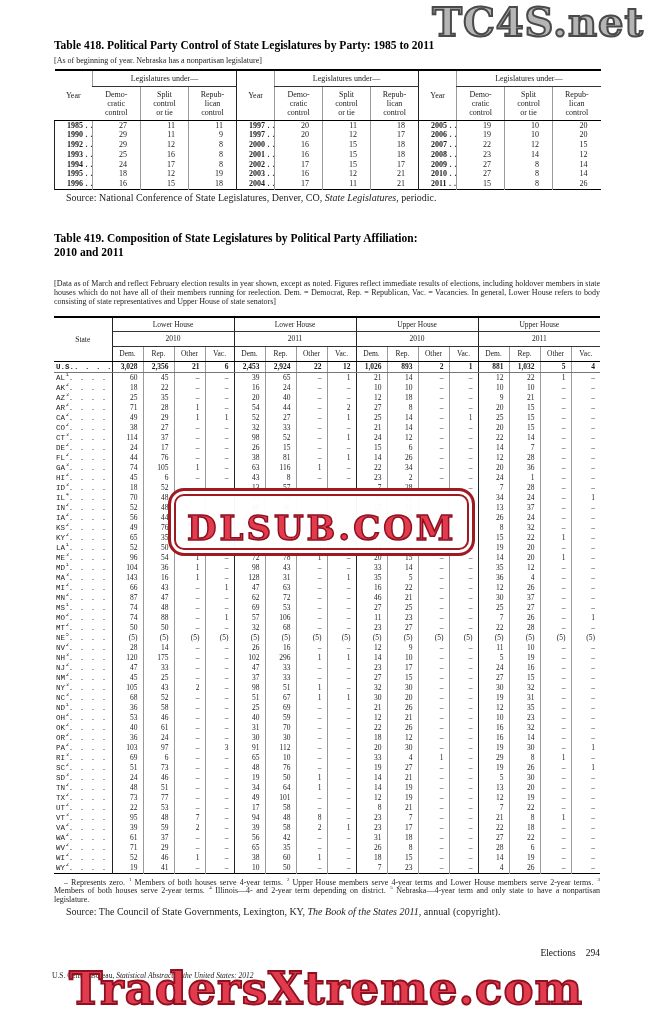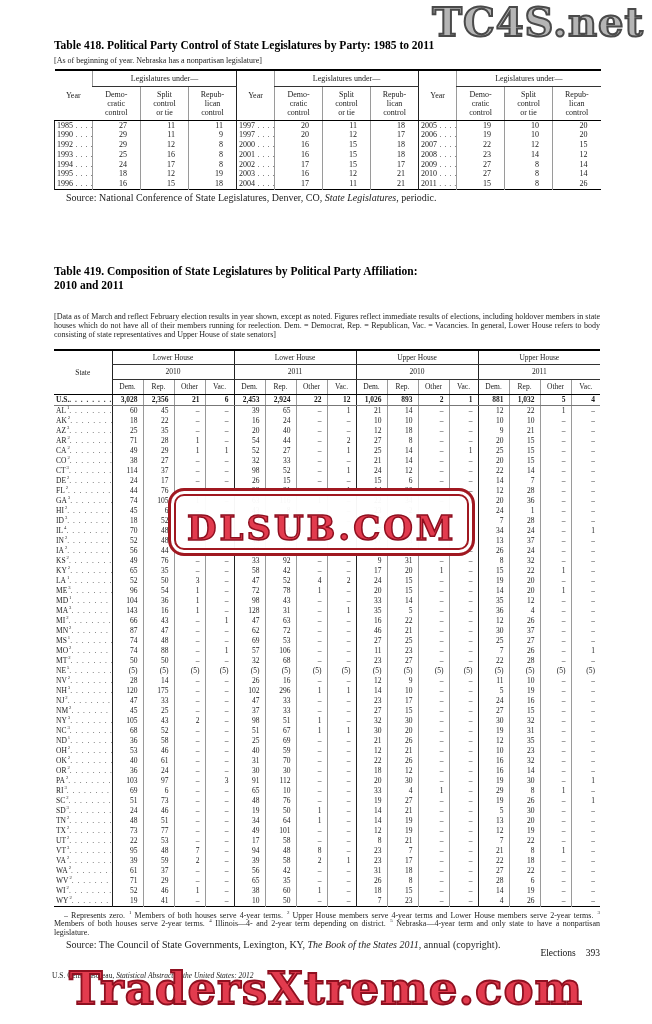--- a/index.html
+++ b/index.html
@@ -6,56 +6,56 @@
   html,body { background:#fff; }
   .page {
     position:relative; width:652px; height:1024px; background:#ffffff;
     font-family:"Liberation Serif", serif; color:#1a1a1a; overflow:hidden;
   }
   .it { font-style:italic; }
   sup { font-size:0.62em; vertical-align:super; line-height:0; margin-left:1px; }
 
   
   .t418 { position:absolute; top:38px; left:54px; width:546px; }
-  .t419 { position:absolute; top:264px; left:54px; width:546px; }
+  .t419 { position:absolute; top:231px; left:54px; width:546px; }
   .ttl  { font-size:11.5px; font-weight:bold; line-height:14px; color:#000; }
   .note { font-size:8px; line-height:9px; margin-top:4px; color:#222; }
   .t419 .note { text-align:justify; margin-top:20px; }
   .src  { font-size:10px; line-height:9px; margin-top:3px; text-indent:12px; color:#222; }
   .fnotes { font-size:8px; line-height:8.6px; margin-top:5px; text-indent:10px; text-align:justify; color:#222; }
 
   
   table { border-collapse:collapse; table-layout:fixed; }
   th, td { border-left:1px solid #9a9a9a; }
   tr > *:first-child { border-left:none; }
   .gs { border-left:1px solid #222 !important; }
   tr > *:first-child.gs, tr > td:first-child, tr > th:first-child { border-left:none; }
 
   .t418 table { width:546px; font-size:8px; margin-top:4px;
     border-top:2px solid #000; border-bottom:1.5px solid #000; }
   .t418 th { font-weight:normal; text-align:center; vertical-align:middle; }
   .t418 .grph { height:16px; border-bottom:1px solid #333; }
   .t418 .sub  { height:34px; white-space:pre-line; line-height:9px; border-bottom:1.5px solid #000; }
   .t418 .yrh  { border-bottom:1.5px solid #000; }
   .t418 tbody td { height:9.8px; line-height:9.8px; }
-  .t418 td.yr { text-align:left; padding-left:2px; white-space:nowrap; overflow:hidden; }
+  .t418 td.yr { text-align:left; padding-left:12px; white-space:nowrap; overflow:hidden;font-weight:bold; }
   .t418 td.yr::after { content:" . . . ."; letter-spacing:0.5px; color:#333; }
   .t418 td.num { text-align:right; padding-right:13px; }
 
   .t419 table { width:546px; font-size:7.5px; margin-top:10px;
     border-top:2px solid #000; border-bottom:1.5px solid #000; }
   .t419 th { font-weight:normal; text-align:center; vertical-align:middle; }
   .t419 .hh  { height:14px; border-bottom:1px solid #333; }
   .t419 .yh  { height:15px; border-bottom:1px solid #333; }
   .t419 .ch  { height:15px; border-bottom:1.5px solid #000; }
   .t419 .sth { border-bottom:1.5px solid #000; }
   .t419 tbody td { height:10px; line-height:10px; }
   .t419 td.num { text-align:right; padding-right:5px; white-space:nowrap; overflow:hidden; }
   .t419 td.st  { padding-left:2px; }
-  .t419 .stwrap { display:flex; overflow:hidden; white-space:nowrap; align-items:flex-start; }
+  .t419 .stwrap { display:flex; overflow:hidden; white-space:nowrap; align-items:flex-start;font-family:Liberation Mono, monospace; }
   .t419 .lead { flex:1; overflow:hidden; }
   .t419 .lead::after { content:" . . . . . . . . . . . . . . . . ."; letter-spacing:1px; color:#333; }
   .t419 tr.us { font-weight:bold; }
   .t419 tr.us td { border-bottom:1px solid #777; }
 
   
   .pgfoot { position:absolute; top:948px; right:52px; font-size:9.5px; color:#111; }
   .pgfoot .pgnum { margin-left:10px; }
   .census { position:absolute; top:971px; left:52px; font-size:7.5px; color:#222; }
 
@@ -1532,21 +1532,21 @@
             <td class="num">–</td>
             <td class="num">–</td>
           </tr>
         </tbody>
     </table>
     <p class="fnotes"><span>– Represents zero. </span><sup>1</sup><span> Members of both houses serve 4-year terms. </span><sup>2</sup><span> Upper House members serve 4-year terms and Lower House members serve 2-year terms. </span><sup>3</sup><span> Members of both houses serve 2-year terms. </span><sup>4</sup><span> Illinois—4- and 2-year term depending on district. </span><sup>5</sup><span> Nebraska—4-year term and only state to have a nonpartisan legislature.</span></p>
     <p class="src"><span>Source: The Council of State Governments, Lexington, KY, </span><span class="it">The Book of the States 2011</span><span>, annual (copyright).</span></p>
   </section>
 
   <div class="pgfoot">
-    <span>Elections</span><span class="pgnum">393</span>
+    <span>Elections</span><span class="pgnum">294</span>
   </div>
   <div class="census"><span>U.S. Census Bureau, </span><span class="it">Statistical Abstract of the United States: 2012</span></div>
 
   <div class="wm-mid">
     <span class="txt">DLSUB.COM</span>
   </div>
   <div class="wm-bottom">TradersXtreme.com</div>
 
 </div>
 

